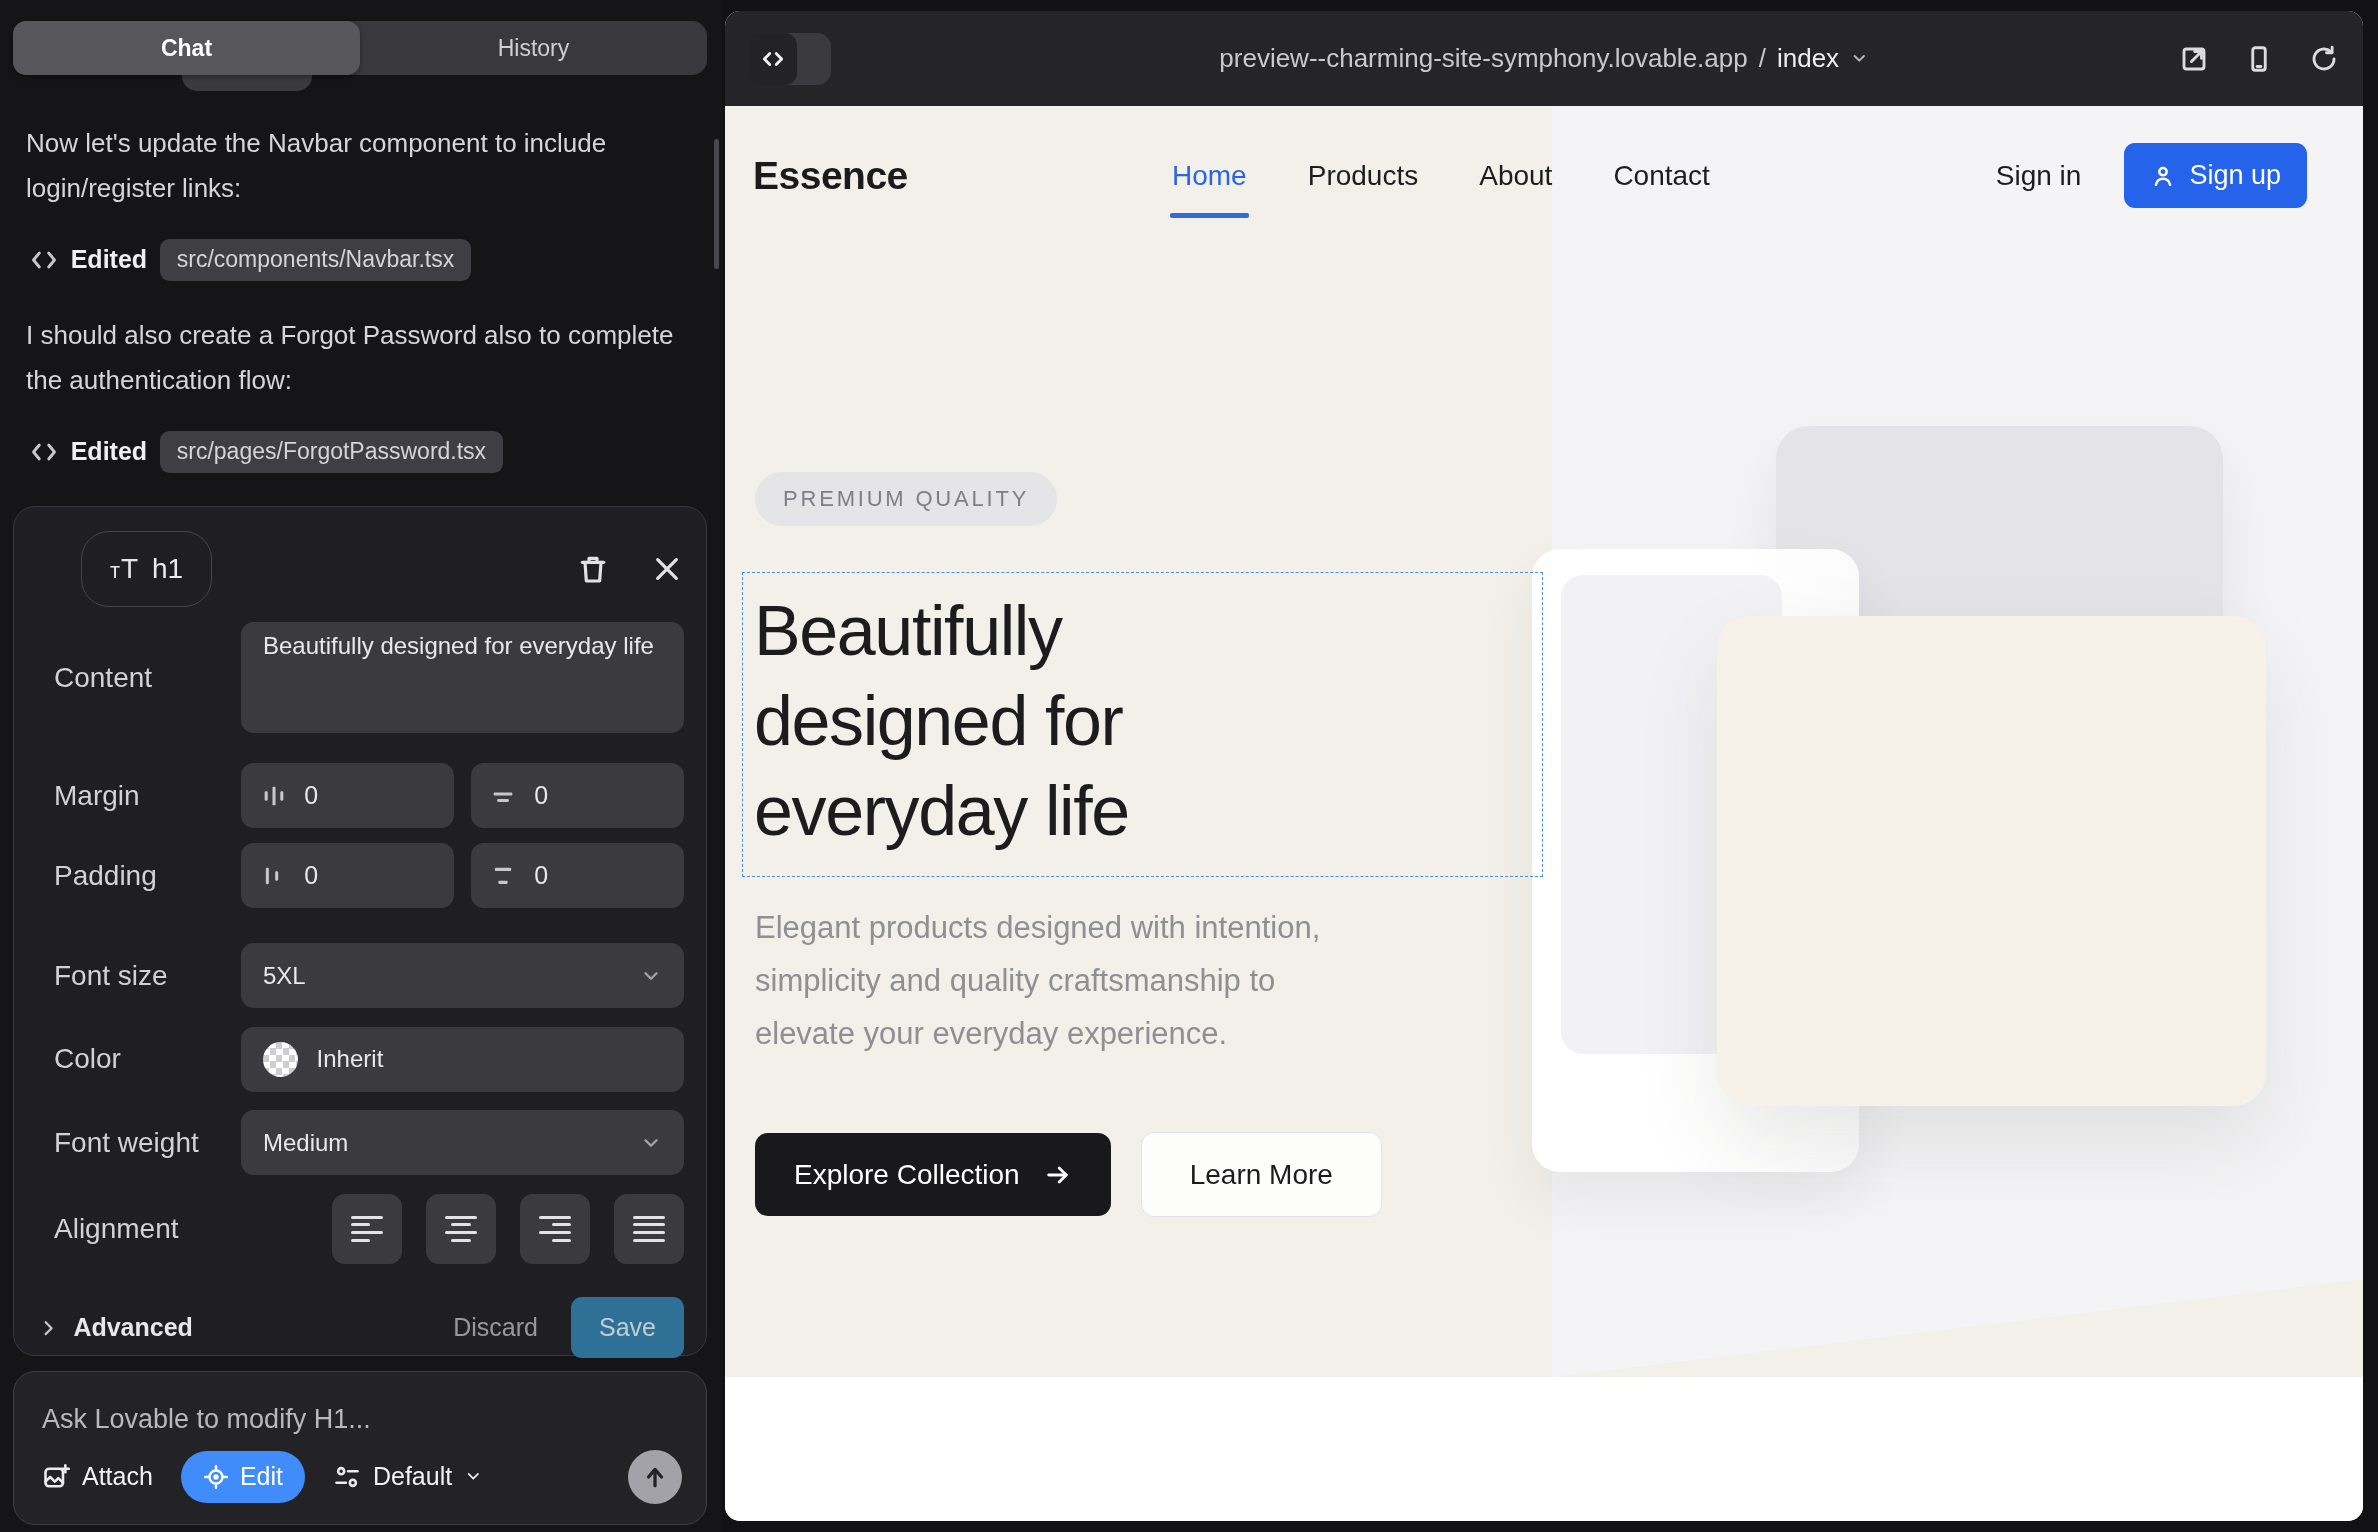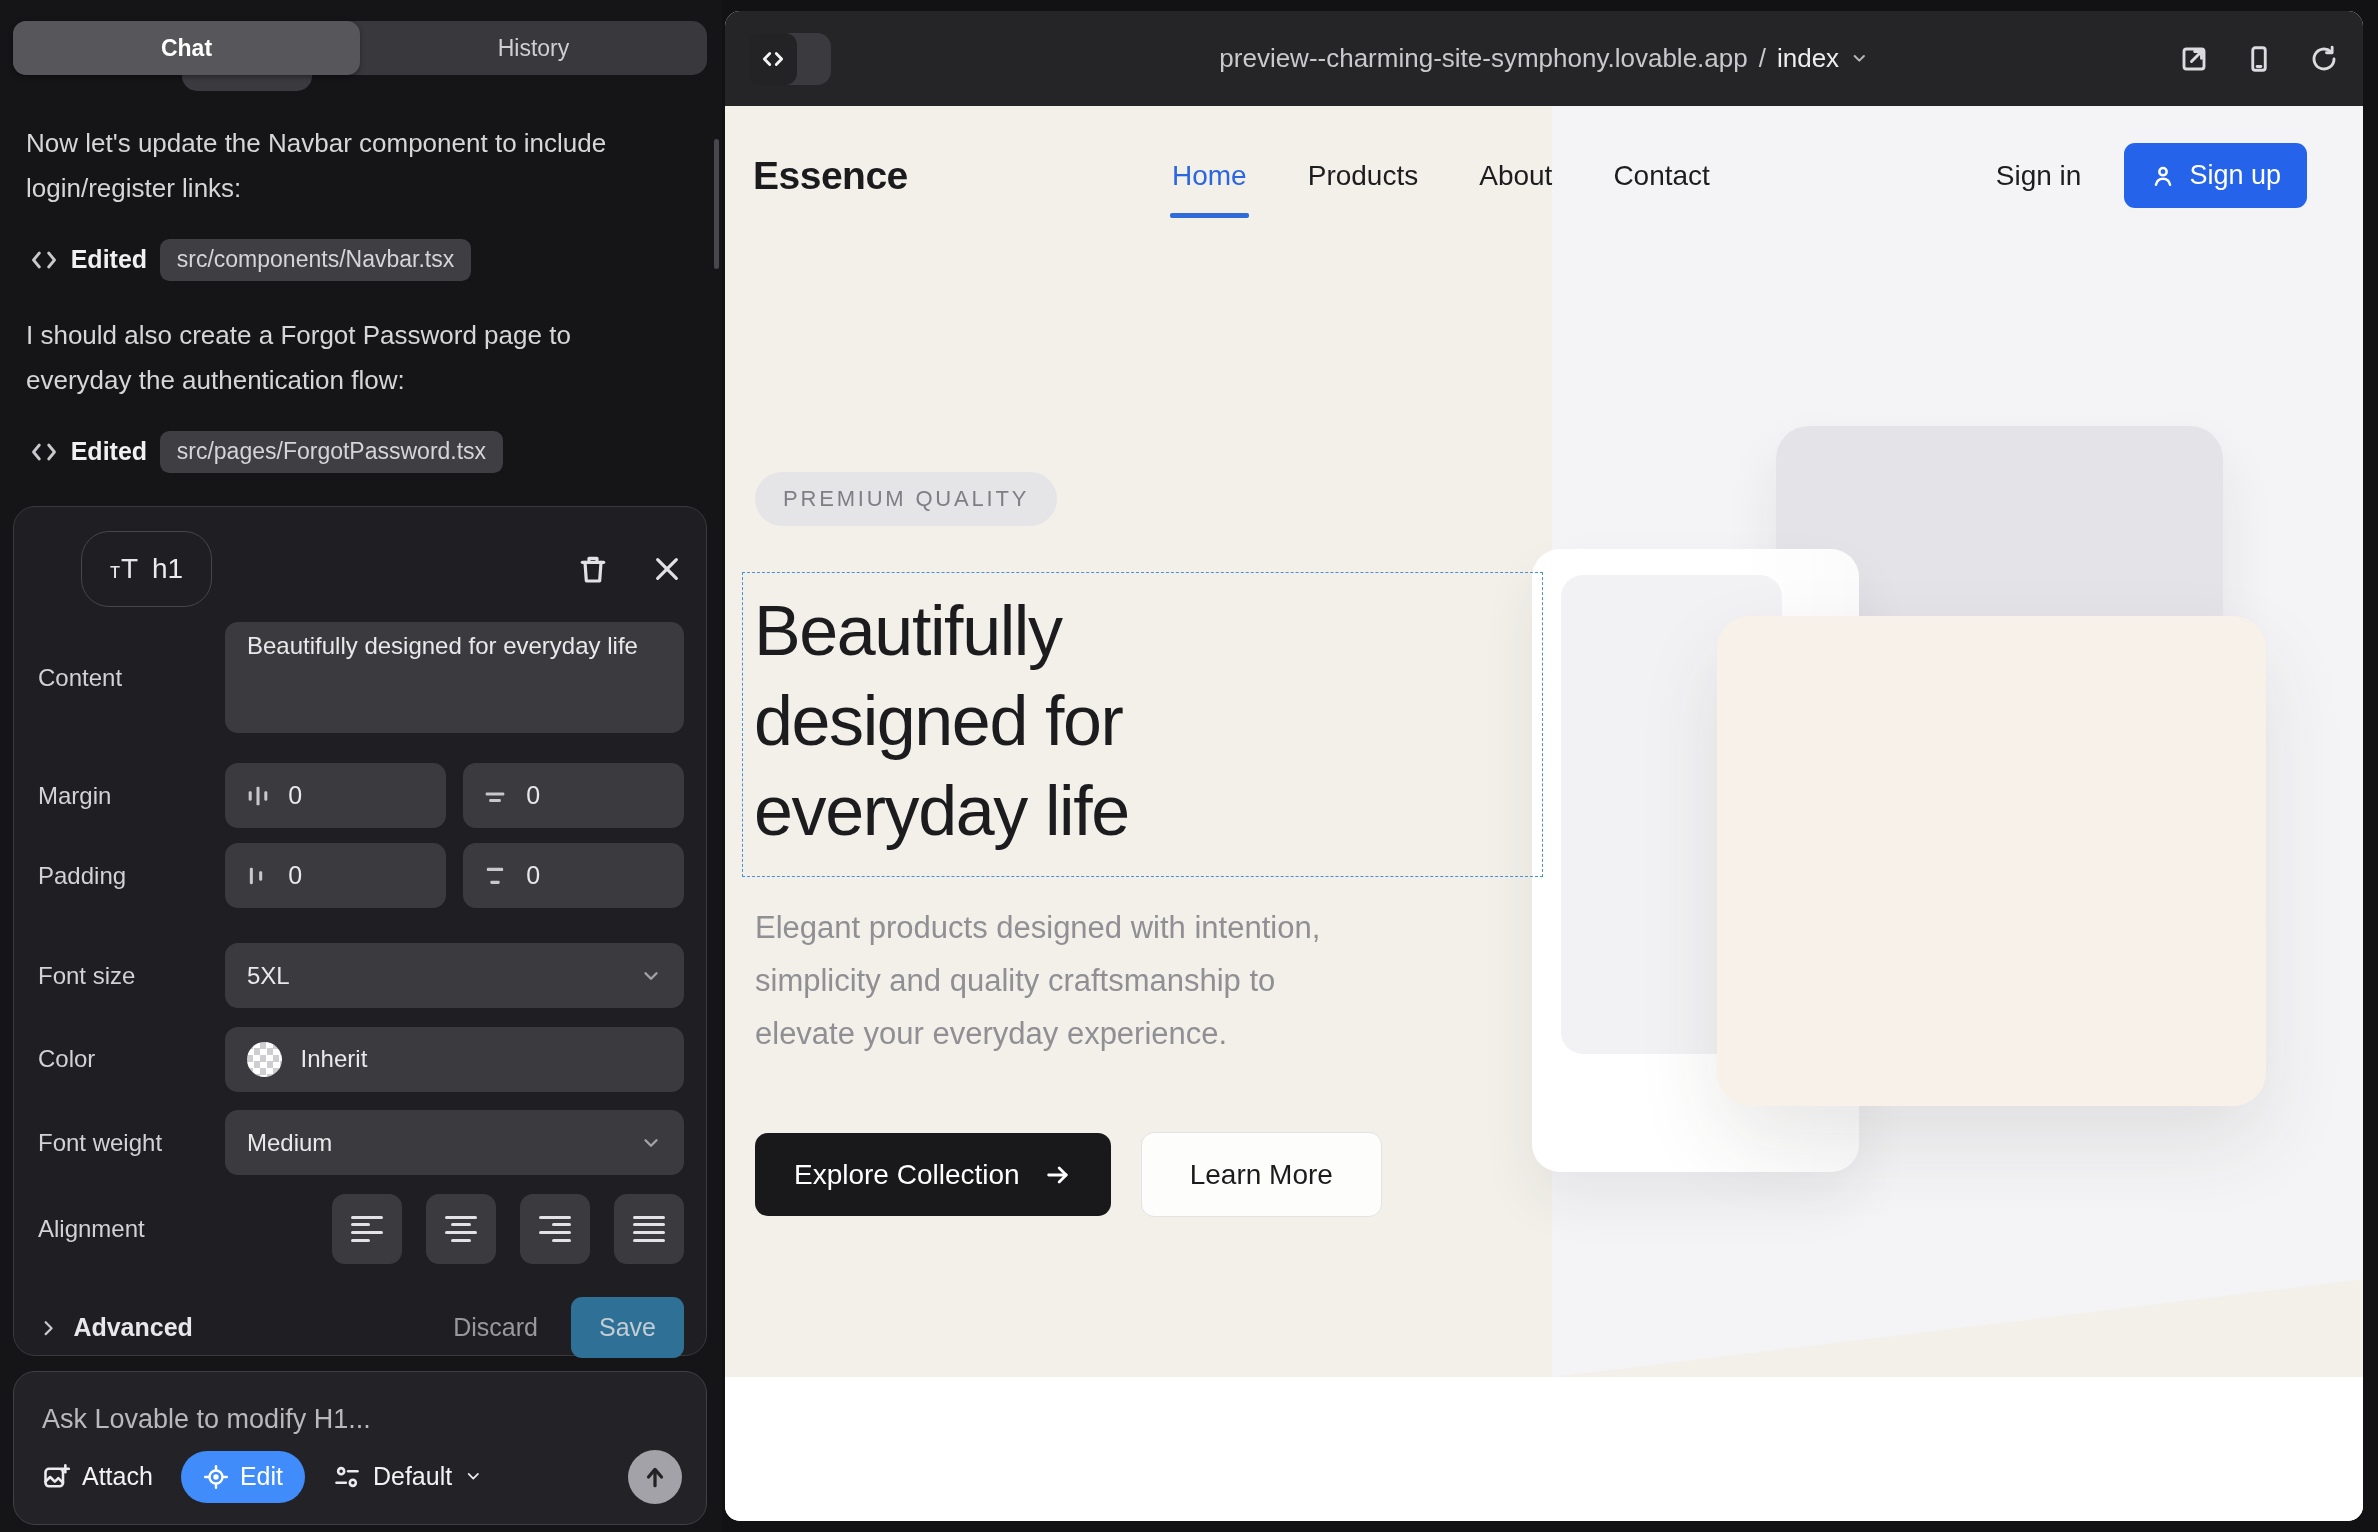--- a/index.html
+++ b/index.html
@@ -33,21 +33,21 @@
   .tag-pill { display:flex; align-items:center; gap:13px; border:1.9px solid #47474b; border-radius:28px;
     padding:0 28px; height:76px; color:#eceaef; }
   .tT { font-size:28px; color:#e6e6ea; letter-spacing:0.9px; }
   .tT .sm { font-size:22px; }
   .tag-pill .tagname { font-size:28px; font-weight:500; }
   .head-actions { margin-left:auto; display:flex; align-items:center; gap:39px; }
   .icon-btn { width:35px; height:35px; display:flex; align-items:center; justify-content:center; cursor:pointer; }
   .icon-btn svg { width:32px; height:32px; stroke:#e2e2e6; fill:none; stroke-width:2.4; stroke-linecap:round; stroke-linejoin:round; }
 
   .row { display:flex; align-items:center; }
-  .row .lbl { width:187px; font-size:24px; color:#d2d2d6; font-weight:500; flex:none; }
+  .row .lbl { width:187px; font-size:28px; color:#d2d2d6; font-weight:500; flex:none;margin-left:16px; }
   .ctrls { flex:1; display:flex; gap:16.7px; }
   .field { background:#3b3b3f; border-radius:13px; color:#e9e9eb; font-size:24px; }
   .content-row { align-items:center; margin-bottom:30px; }
   .content-box { width:100%; height:111px; padding:5px 22px; line-height:37px; border:none; resize:none;
     outline:none; font-family:inherit; }
   .pair { flex:1; height:65px; display:flex; align-items:center; gap:16.7px; padding:0 18.6px; }
   .pair .num { font-size:25px; }
   .spc-ic { width:28px; height:28px; stroke:#c7c7cc; fill:#c7c7cc; stroke-width:0; flex:none; }
   .m-row { margin-bottom:15px; }
   .p-row { margin-bottom:35px; }
@@ -173,21 +173,21 @@
     <div class="messages">
       <p class="msg">Now let's update the Navbar component to include login/register links:</p>
       <div class="edited-row">
         <svg class="code-ic" viewBox="0 0 24 24">
             <polyline points="8 6 3 12 8 18"></polyline>
             <polyline points="16 6 21 12 16 18"></polyline>
           </svg>
         <span class="edited-label">Edited</span>
         <span class="file-chip">src/components/Navbar.tsx</span>
       </div>
-      <p class="msg">I should also create a Forgot Password page to everyday the authentication flow:</p>
+      <p class="msg">I should also create a Forgot Password also to complete the authentication flow:</p>
       <div class="edited-row">
         <svg class="code-ic" viewBox="0 0 24 24">
             <polyline points="8 6 3 12 8 18"></polyline>
             <polyline points="16 6 21 12 16 18"></polyline>
           </svg>
         <span class="edited-label">Edited</span>
         <span class="file-chip">src/pages/ForgotPassword.tsx</span>
       </div>
     </div>
 

